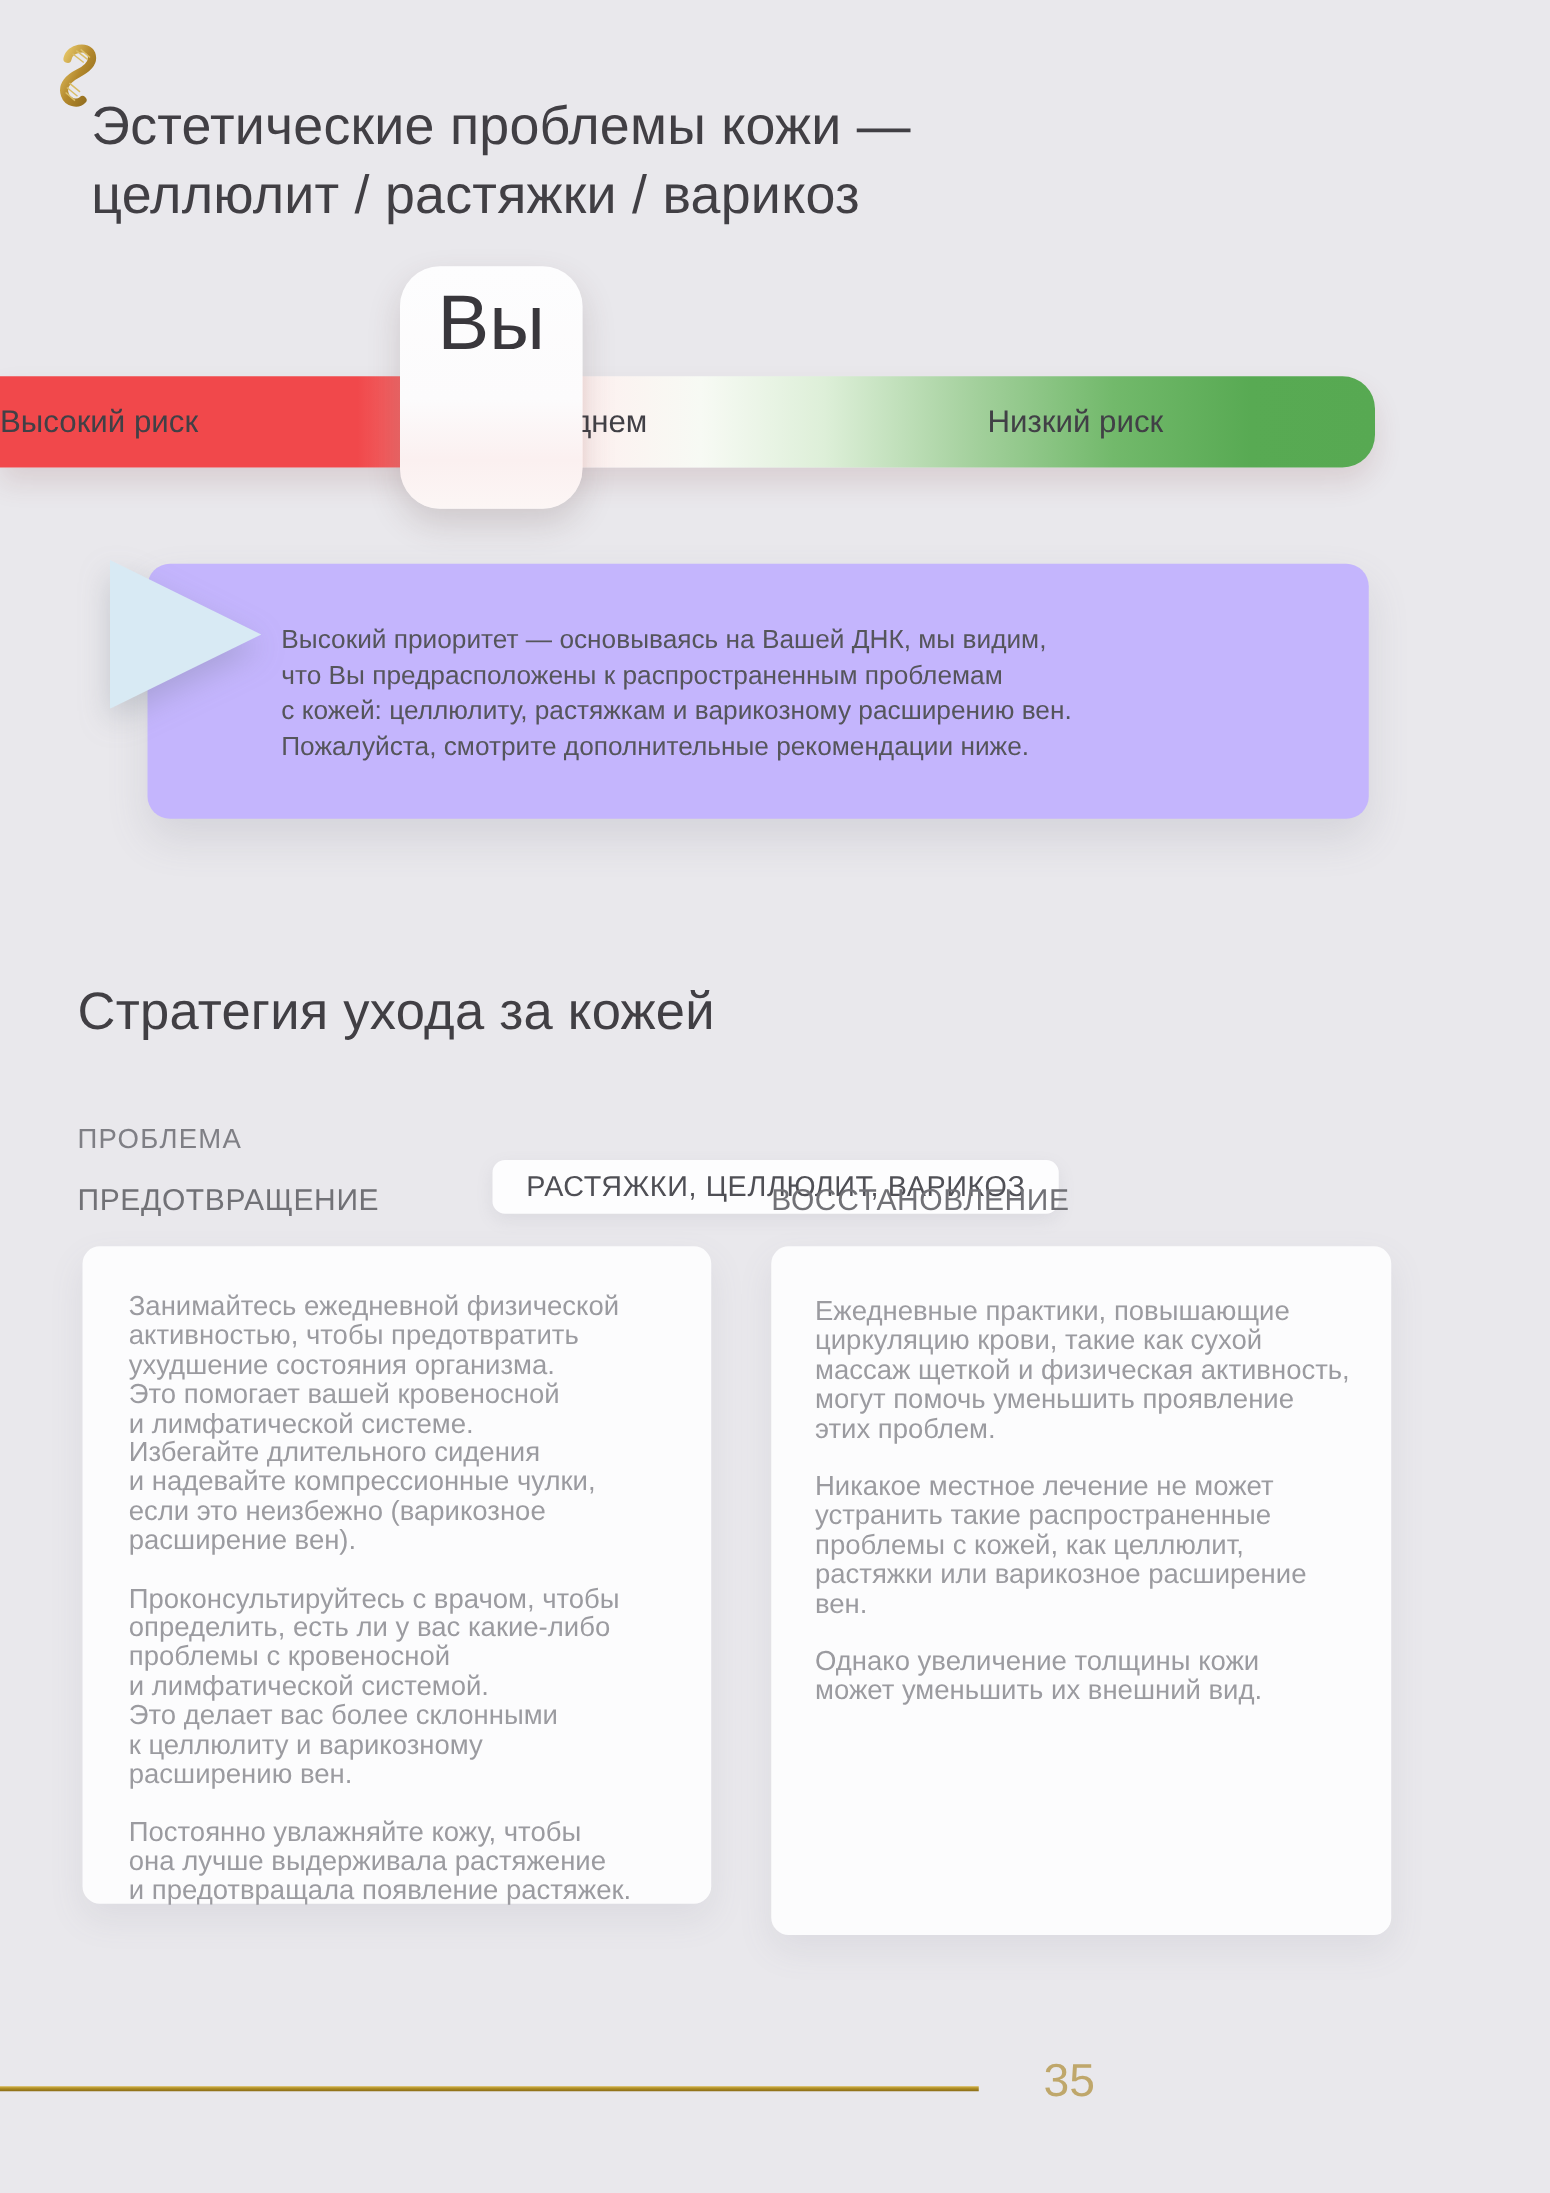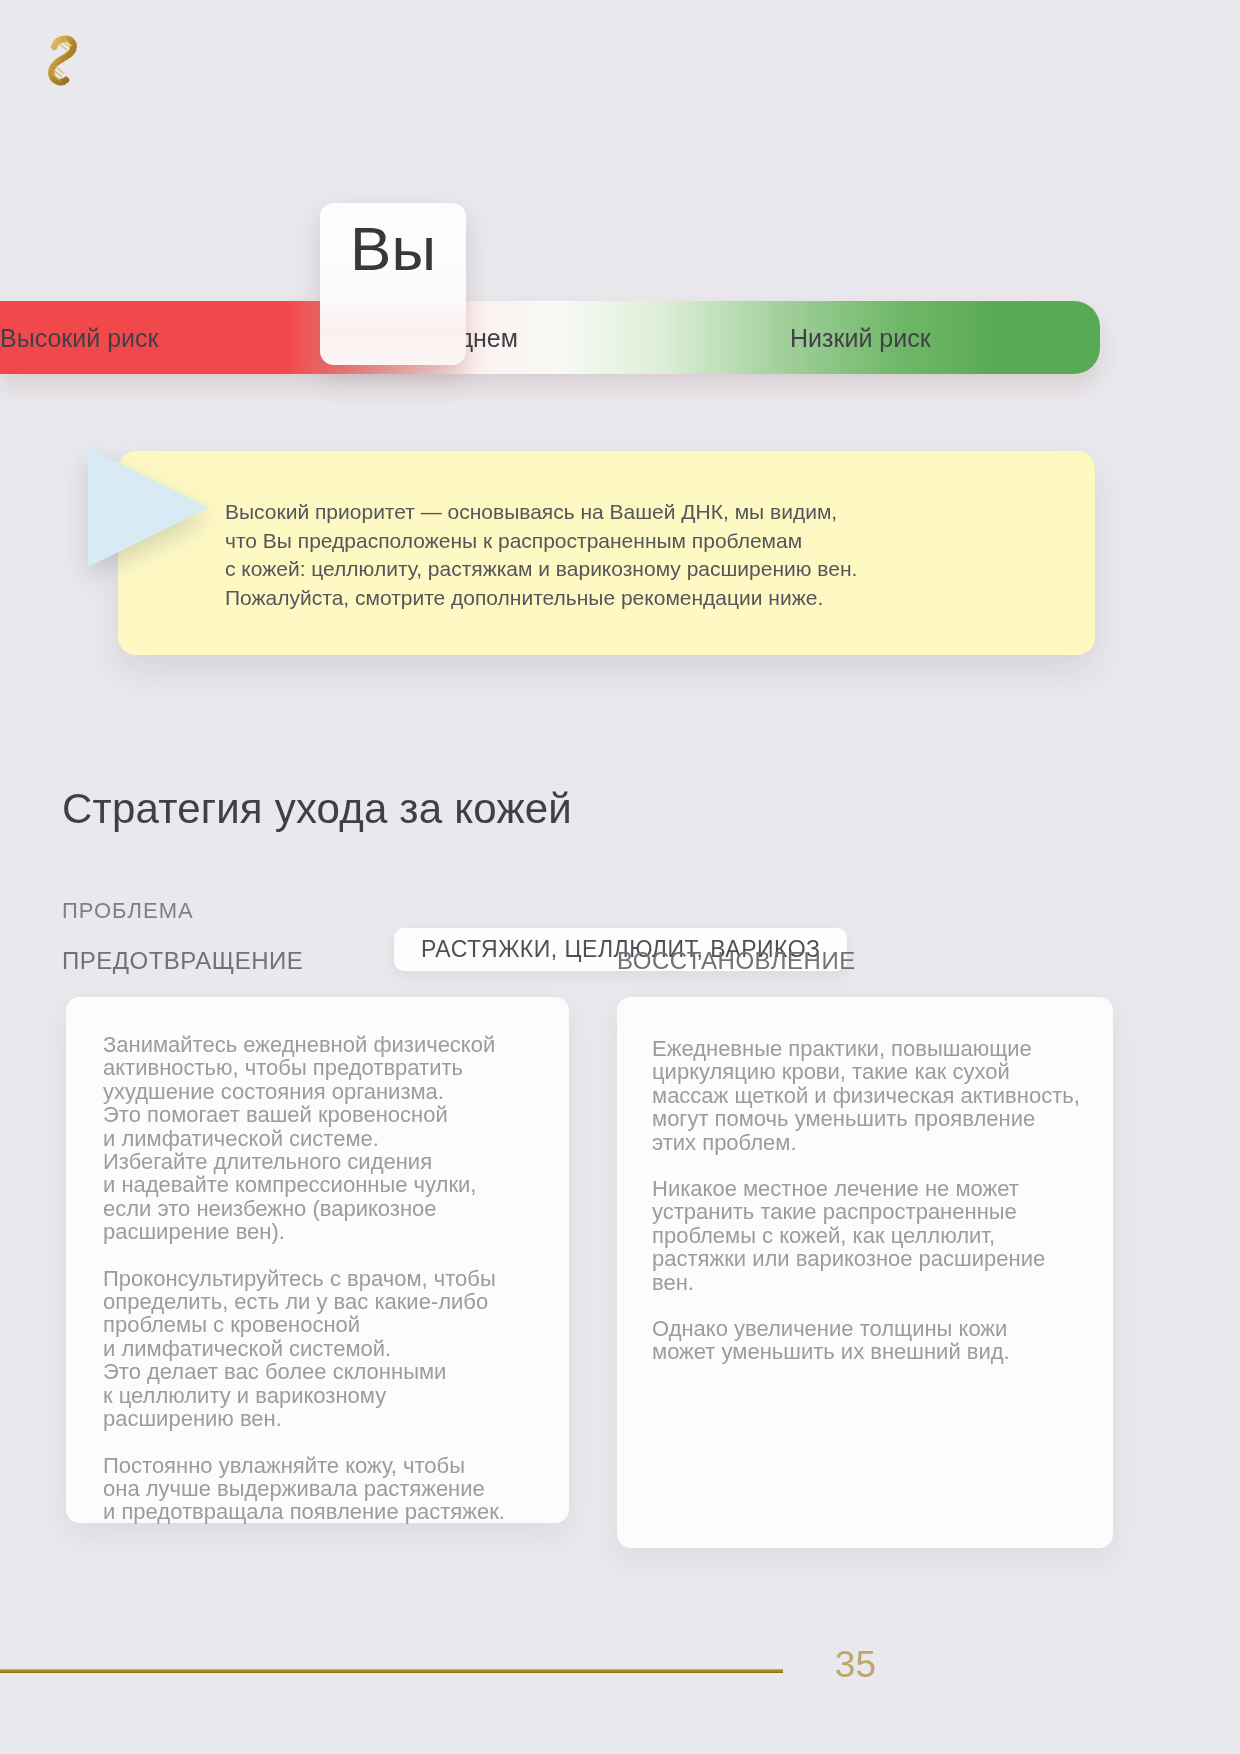--- a/index.html
+++ b/index.html
@@ -30,35 +30,35 @@
   .risk-label {
     position:absolute; top:50%; transform:translateY(-50%);
     width:330px; text-align:left; font-size:25px; color:#414046; font-weight:400;
   }
   .risk-label.high { left:0; }
   .risk-label.mid  { left:395px; }
   .risk-label.low  { left:790px; }
 
   
   .you-card {
-    position:absolute; left:320px; top:203px; width:146px; height:162px;
-    border-radius:14px; z-index:3; box-sizing:border-box;
+    position:absolute; left:320px; top:213px; width:146px; height:194px;
+    border-radius:32px; z-index:3; box-sizing:border-box;
     background:linear-gradient(180deg,#fdfdfe 0%, #fcfbfc 55%, #fbf0f0 80%, #fcf6f5 100%);
     box-shadow:0 12px 26px rgba(90,60,60,0.18);
     display:flex; justify-content:center; padding-top:12px;
   }
   .you-card span { font-size:62px; font-weight:300; color:#39373c; line-height:1.1; }
 
   
   .tri-wrap { position:absolute; left:88px; top:448px; width:121px; height:119px; z-index:2;
     filter:drop-shadow(0 10px 12px rgba(100,110,125,0.28)); }
   .tri { width:100%; height:100%; background:#d8eaf4; clip-path:polygon(0 0, 100% 50%, 0 100%); }
   .callout-card {
     position:absolute; left:118px; top:451px; width:977px; height:204px;
-    background:#fef9c3; border-radius:18px; z-index:1; box-sizing:border-box;
+    background:#c4b5fd; border-radius:18px; z-index:1; box-sizing:border-box;
     box-shadow:0 16px 32px rgba(110,110,130,0.16);
     padding:47px 30px 0 107px;
   }
   .callout-card p { margin:0; font-size:21px; line-height:28.5px; color:#55555b; white-space:pre-line; }
 
   
   .section-title {
     position:absolute; left:62px; top:785px; margin:0;
     font-size:42px; font-weight:300; color:#413f44; letter-spacing:0.2px;
   }
@@ -106,20 +106,22 @@
       <linearGradient id="goldgrad" x1="0" y1="0" x2="1" y2="1">
         <stop offset="0" stop-color="#e9ca6c"></stop>
         <stop offset="0.5" stop-color="#b3882c"></stop>
         <stop offset="1" stop-color="#8a671c"></stop>
       </linearGradient>
     </defs>
     <path d="M10 13 C 12 4, 26 2, 29 9 C 32 17, 24 22, 18 25 C 12 28, 5 34, 8 42 C 10 48, 18 50, 22 46" fill="none" stroke="url(#goldgrad)" stroke-width="6.5" stroke-linecap="round"></path>
     <path d="M14 9 L23 16 M17 6.5 L26 13.5 M20.5 5.5 L28 12 M9.5 36 L18 43 M8.5 40 L16 46.5 M11.5 32.5 L20 39.5" stroke="#d9bd66" stroke-width="1.2"></path>
   </svg>
 
+  <h1 class="title">Эстетические проблемы кожи —
+целлюлит / растяжки / варикоз</h1>
 
   <div class="you-card">
     <span>Вы</span>
   </div>
 
   <div class="risk-bar">
     <span class="risk-label high">Высокий риск</span>
     <span class="risk-label mid">В среднем</span>
     <span class="risk-label low">Низкий риск</span>
   </div>

